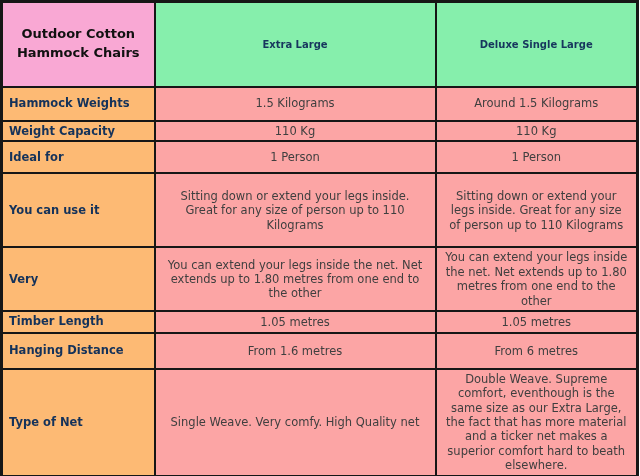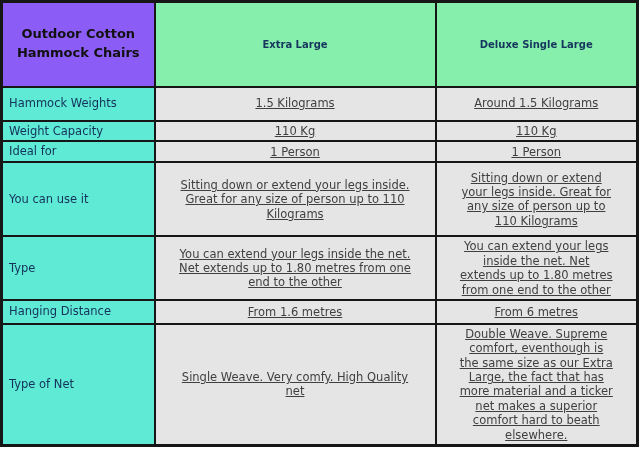--- a/index.html
+++ b/index.html
@@ -26,21 +26,21 @@
   table.compare col.c-deluxe { width: 202px; }
 
   table.compare th, table.compare td {
     border: 2px solid #161616;
     overflow: hidden;
   }
 
   
   tr.header-row { height: 85px; }
   th.title-cell {
-    background: #8b5cf6;
+    background: #f9a8d4;
     color: #111111;
     font-size: 13px;
     font-weight: bold;
     text-align: center;
     vertical-align: middle;
     line-height: 1.45;
     padding: 2px 6px;
     border-bottom: 3px solid #161616;
   }
   th.col-head {
@@ -49,49 +49,48 @@
     font-size: 10px;
     font-weight: bold;
     text-align: center;
     vertical-align: middle;
     padding: 2px 18px;
     border-bottom: 3px solid #161616;
   }
 
   
   td.row-label {
-    background: #5eead4;
+    background: #fdba74;
     color: #14325a;
     font-size: 11.5px;
-    font-weight: normal;
+    font-weight: bold;
     text-align: left;
     vertical-align: middle;
     padding: 2px 4px 2px 6px;
     line-height: 1.3;
   }
   td.val {
-    background: #e5e5e5;
+    background: #fca5a5;
     color: #3f3f3f;
     font-size: 11.5px;
     text-align: center;
     vertical-align: middle;
-    padding: 2px 23px;
+    padding: 2px 8px;
     line-height: 1.25;
-    text-decoration: underline;
   }
 
   
   tr.r-weights  { height: 34px; }
   tr.r-capacity { height: 20px; }
-  tr.r-ideal    { height: 21px; }
+  tr.r-ideal    { height: 32px; }
   tr.r-use      { height: 74px; }
   tr.r-fits     { height: 45px; }
   tr.r-timber   { height: 22px; }
   tr.r-distance { height: 33px; }
-  tr.r-hanging  { height: 24px; }
+  tr.r-hanging  { height: 36px; }
   tr.r-net      { height: 80px; }
 </style>
 </head>
 <body>
 
 <div class="stage">
   <table class="compare">
     <colgroup>
       <col class="c-label">
       <col class="c-xl">
@@ -122,25 +121,30 @@
         <td class="val">1 Person</td>
       </tr>
 
       <tr class="r-use">
         <td class="row-label">You can use it</td>
         <td class="val">Sitting down or extend your legs inside. Great for any size of person up to 110 Kilograms</td>
         <td class="val">Sitting down or extend your legs inside. Great for any size of person up to 110 Kilograms</td>
       </tr>
 
       <tr class="r-fits">
-        <td class="row-label">Type</td>
+        <td class="row-label">Very</td>
         <td class="val">You can extend your legs inside the net. Net extends up to 1.80 metres from one end to the other</td>
         <td class="val">You can extend your legs inside the net. Net extends up to 1.80 metres from one end to the other</td>
       </tr>
 
+      <tr class="r-timber">
+        <td class="row-label">Timber Length</td>
+        <td class="val">1.05 metres</td>
+        <td class="val">1.05 metres</td>
+      </tr>
 
 
       <tr class="r-hanging">
         <td class="row-label">Hanging Distance</td>
         <td class="val">From 1.6 metres</td>
         <td class="val">From 6 metres</td>
       </tr>
 
       <tr class="r-net">
         <td class="row-label">Type of Net</td>

